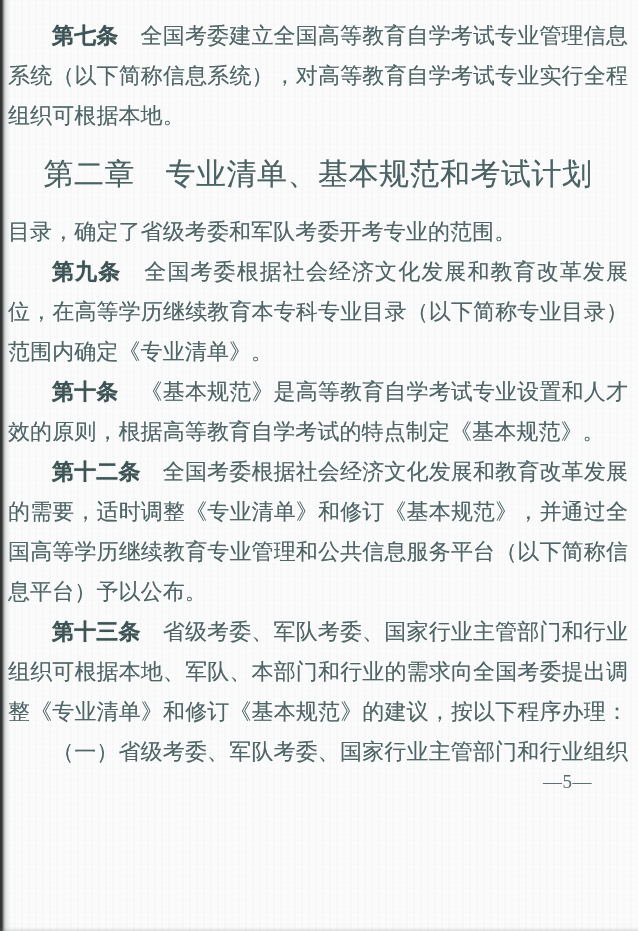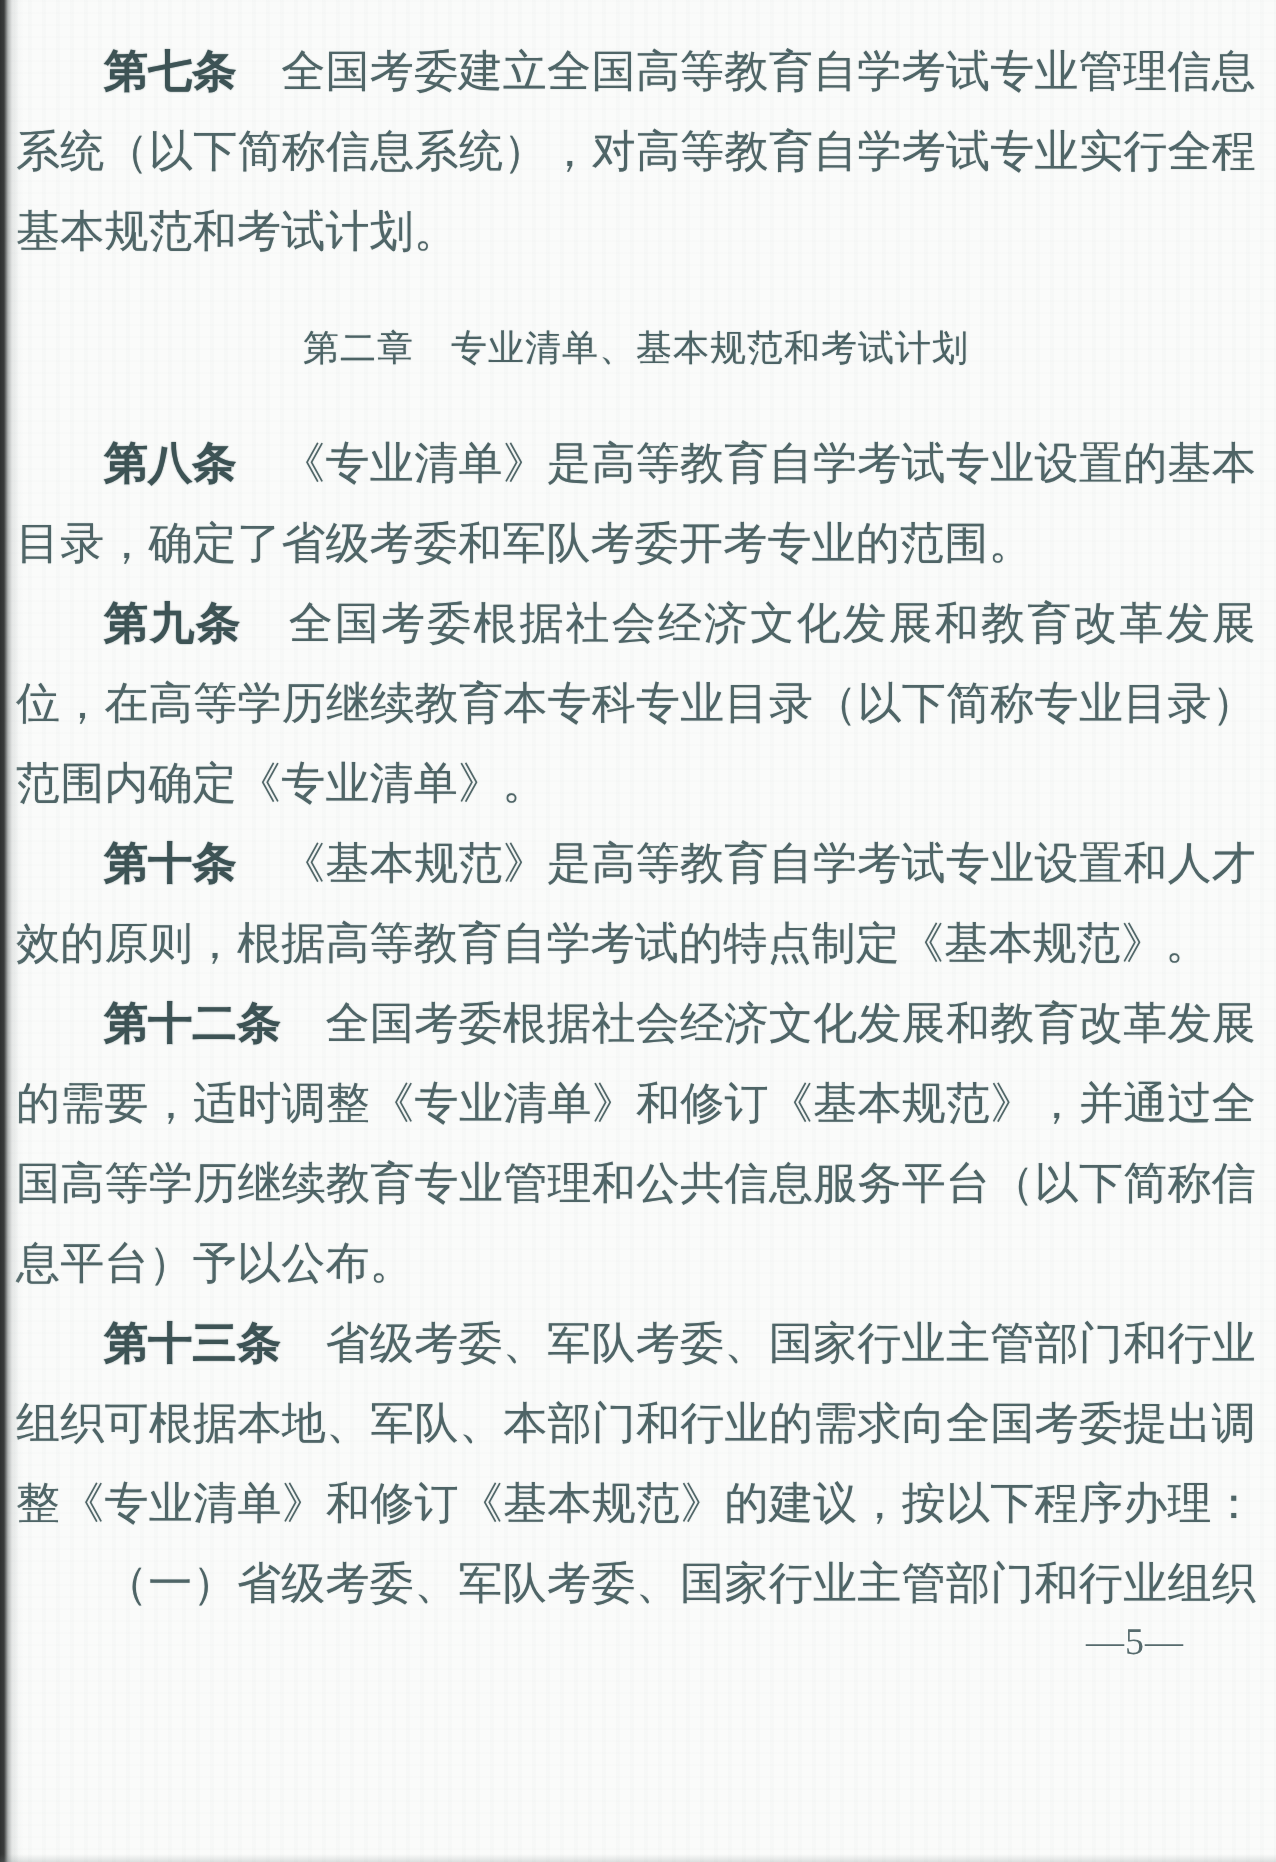--- a/index.html
+++ b/index.html
@@ -62,21 +62,21 @@
   }
   .line.indent {
     text-indent: 2em;
   }
   .art {
     font-weight: 700;
     color: #3d5355;
     text-shadow: 0 0 0.8px rgba(61,83,85,0.7);
   }
   .heading {
-    font-size: 18px;
+    font-size: 30px;
     line-height: 40px;
     height: 40px;
     margin: 18px 0;
     text-align: center;
     letter-spacing: 0.5px;
     color: #4c6365;
     font-weight: 500;
     text-shadow: 0 0 0.6px rgba(76,99,101,0.5);
   }
   .page-number {
@@ -93,25 +93,24 @@
 <body>
 
 <div class="page">
   <div class="edge-shadow-left"></div>
   <div class="edge-shadow-bottom"></div>
 
   <div class="content">
 
     <div class="line indent fill"><b class="art">第七条</b><span>　全国考委建立全国高等教育自学考试专业管理信息</span></div>
     <div class="line fill"><span>系统（以下简称信息系统），对高等教育自学考试专业实行全程</span></div>
-    <div class="line"><span>基本规范和考试计划。</span></div>
+    <div class="line"><span>组织可根据本地。</span></div>
 
     <div class="heading">第二章　专业清单、基本规范和考试计划</div>
 
-    <div class="line indent fill"><b class="art">第八条</b><span>　《专业清单》是高等教育自学考试专业设置的基本</span></div>
     <div class="line"><span>目录，确定了省级考委和军队考委开考专业的范围。</span></div>
 
     <div class="line indent fill"><b class="art">第九条</b><span>　全国考委根据社会经济文化发展和教育改革发展</span></div>
     <div class="line fill"><span>位，在高等学历继续教育本专科专业目录（以下简称专业目录）</span></div>
     <div class="line"><span>范围内确定《专业清单》。</span></div>
 
     <div class="line indent fill"><b class="art">第十条</b><span>　《基本规范》是高等教育自学考试专业设置和人才</span></div>
 
     <div class="line"><span>效的原则，根据高等教育自学考试的特点制定《基本规范》。</span></div>
 

